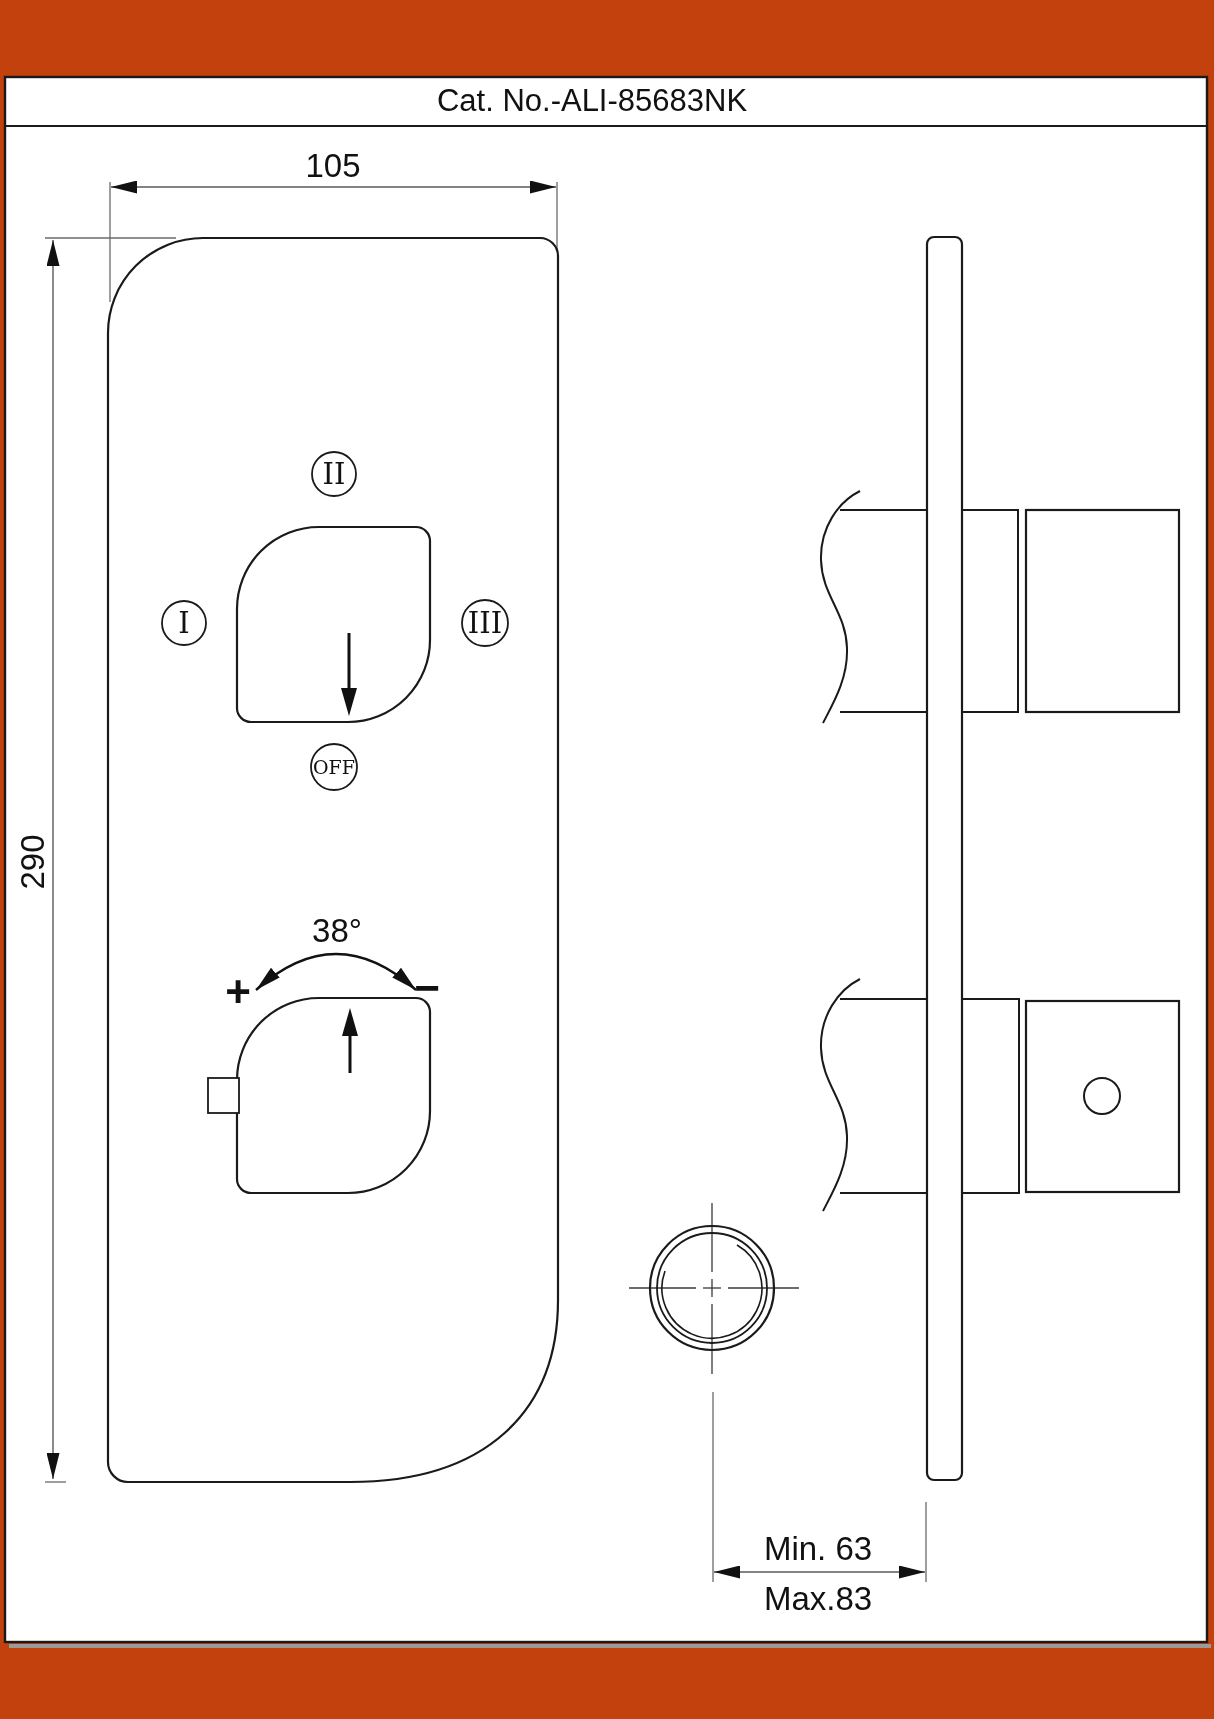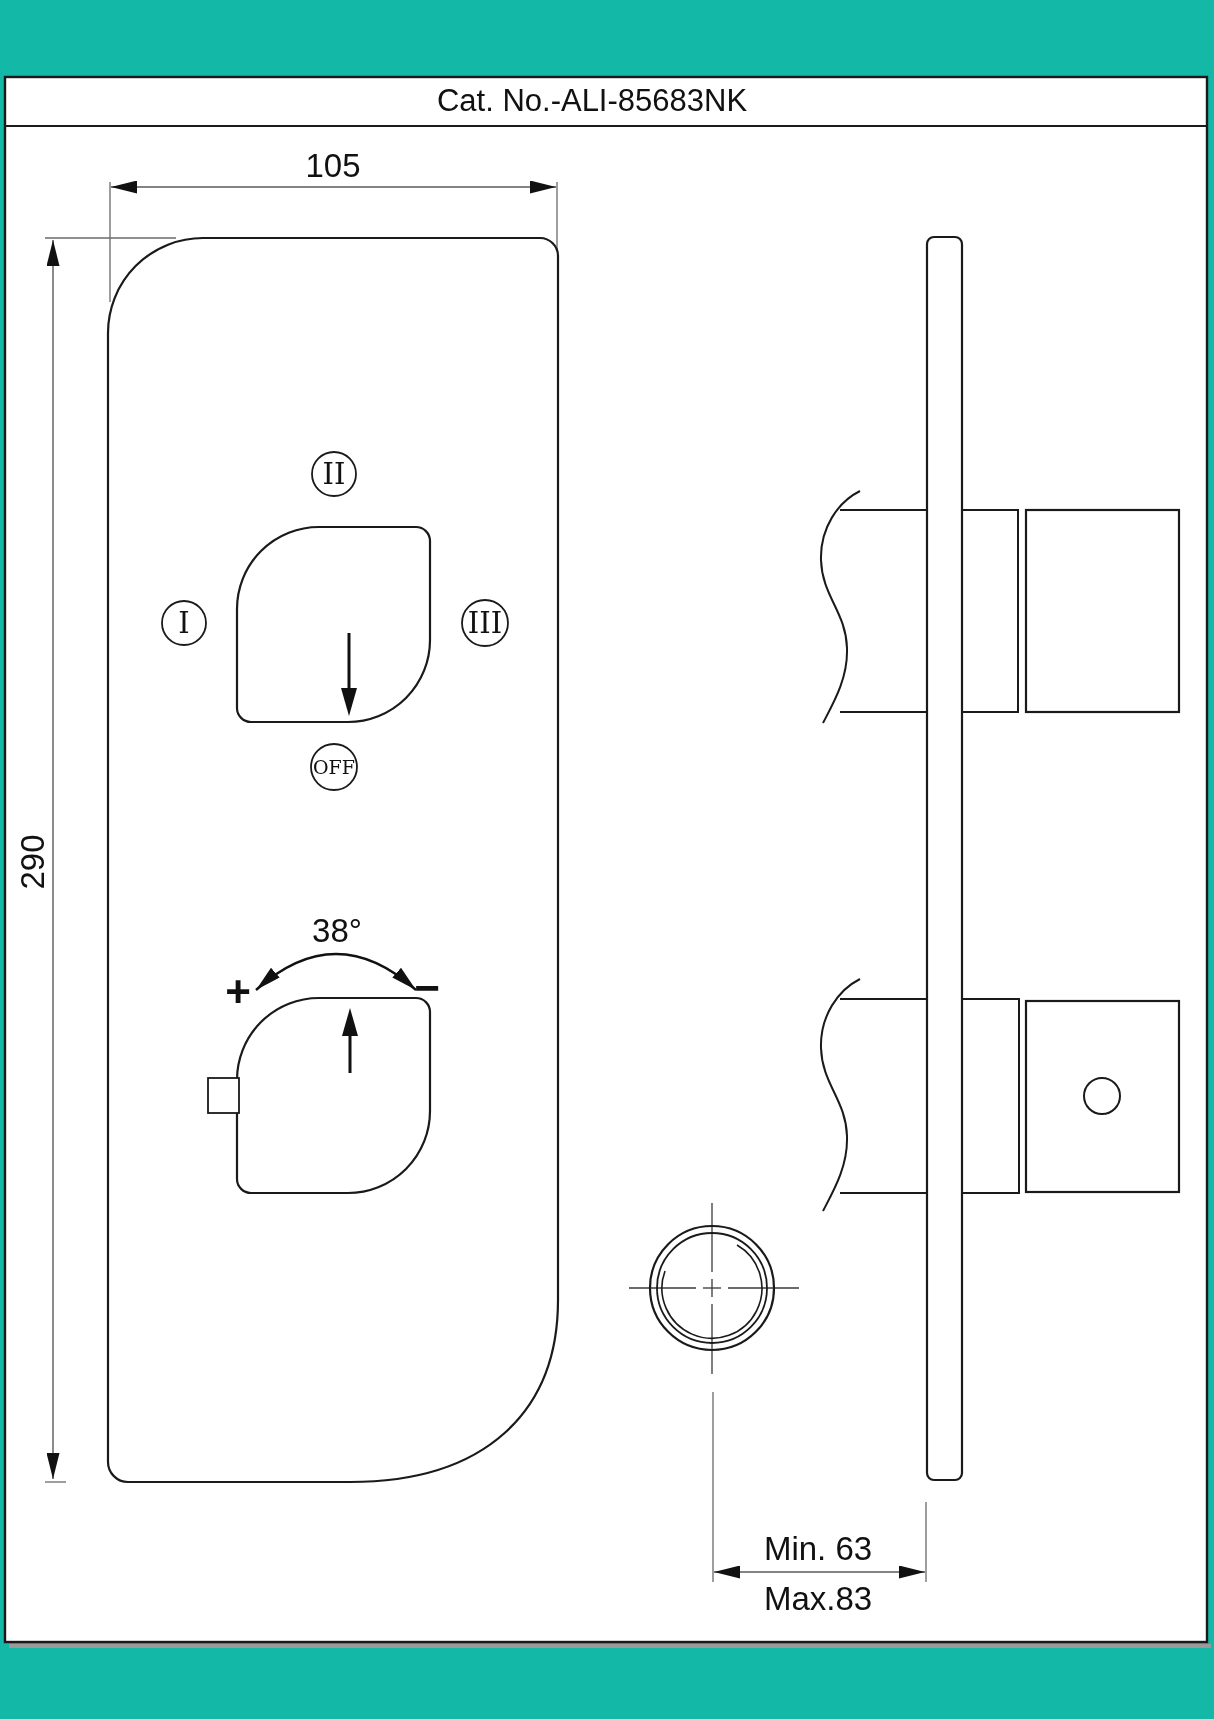--- a/index.html
+++ b/index.html
@@ -1,16 +1,16 @@
 <!DOCTYPE html>
 <html><head>
 <meta charset="utf-8">
 <style>
   html,body{margin:0;padding:0;background:#ffffff;}
-  .page{position:relative;width:1214px;height:1719px;background:#14b8a6;overflow:hidden;
+  .page{position:relative;width:1214px;height:1719px;background:#c2410c;overflow:hidden;
         font-family:"Liberation Sans",sans-serif;}
   svg{position:absolute;left:0;top:0;}
   text{fill:#111;}
   .dim-text{font-family:"Liberation Sans",sans-serif;font-size:33px;}
   .title-text{font-family:"Liberation Sans",sans-serif;font-size:31px;}
   .roman-text{font-family:"DejaVu Serif","Liberation Serif",serif;font-size:29px;}
   .off-text{font-family:"DejaVu Serif","Liberation Serif",serif;font-size:19px;}
   .sign-text{font-family:"Liberation Sans",sans-serif;font-size:44px;font-weight:bold;}
 </style>
 </head>

